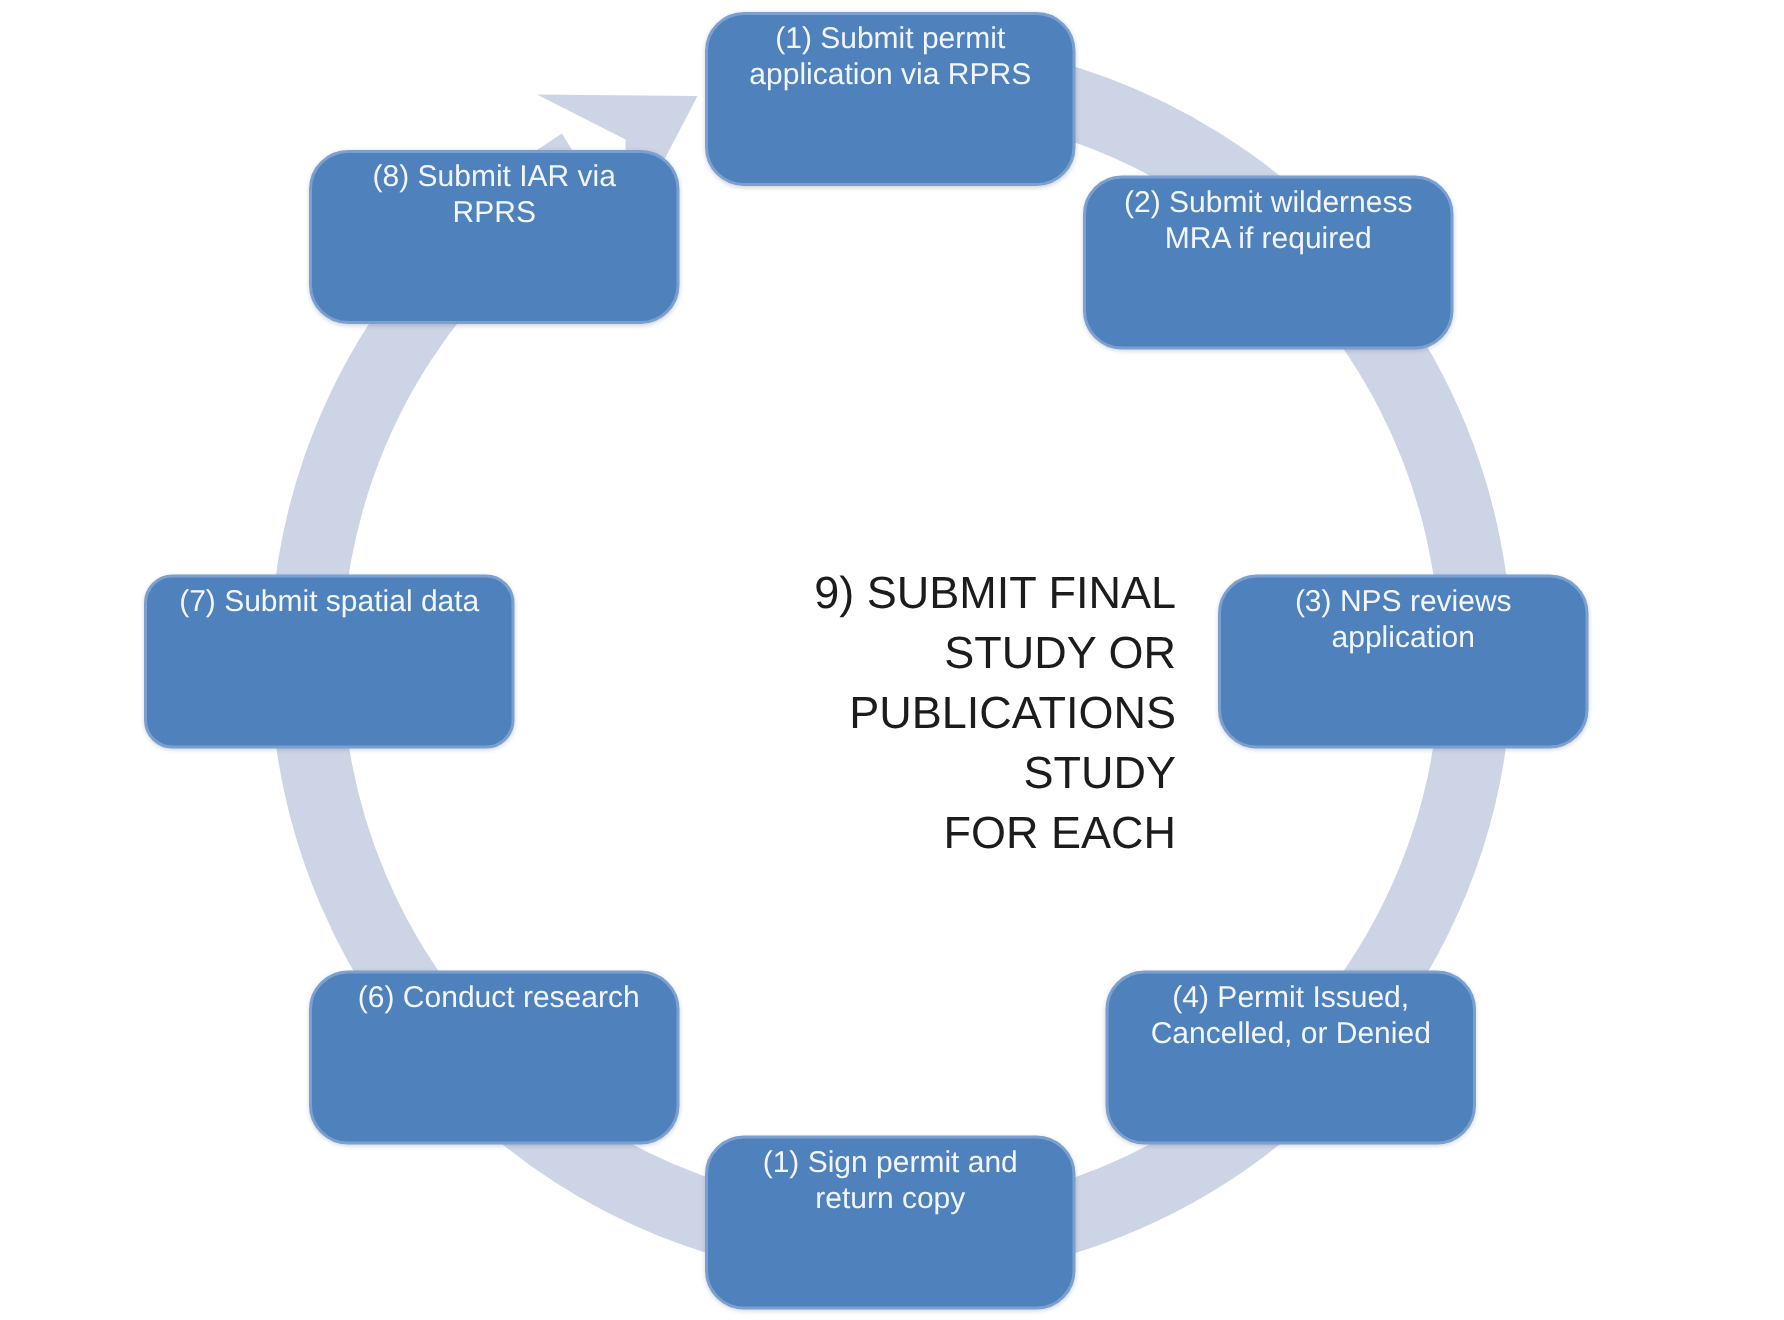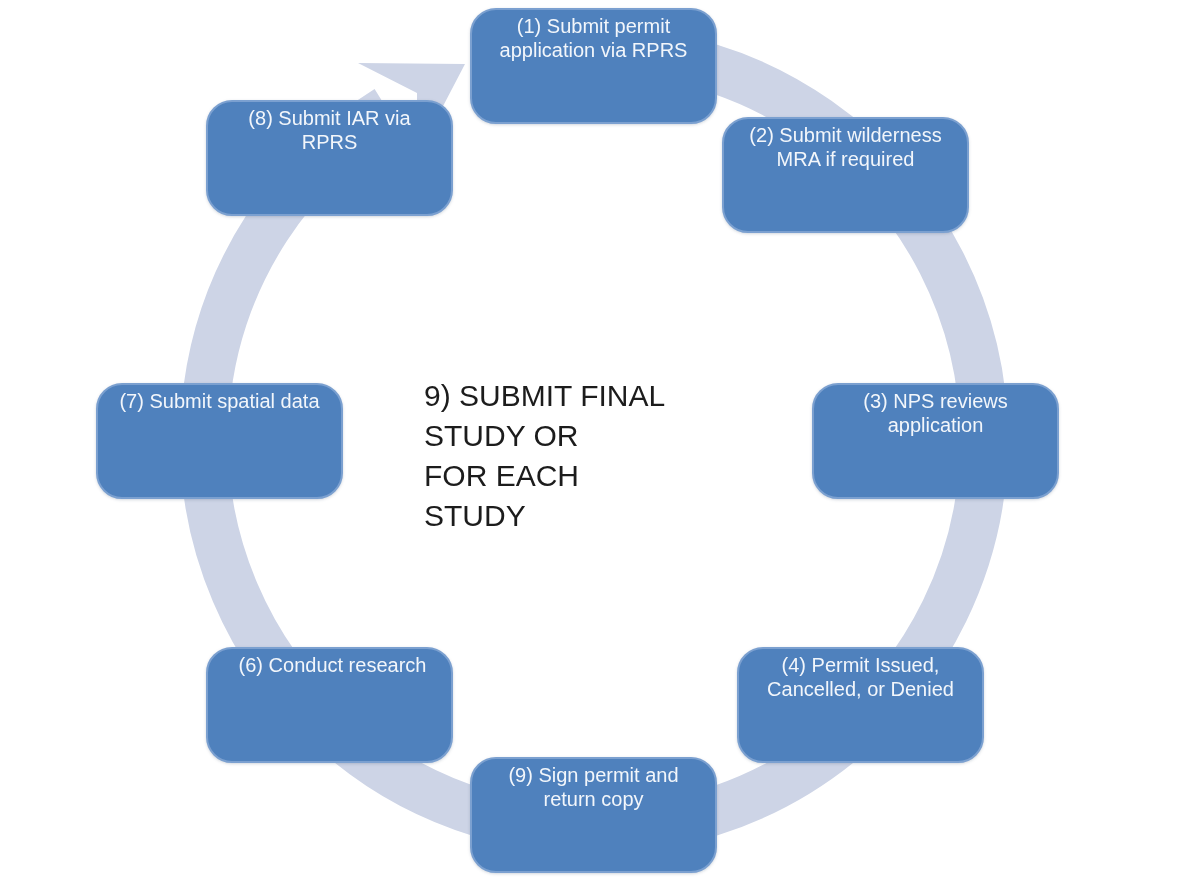--- a/index.html
+++ b/index.html
@@ -53,29 +53,29 @@
     padding: 4px 14px;
     box-shadow: 0 1px 3px rgba(70, 90, 120, 0.25);
   }
 
   .step-1 { left: 470px; top:   8px; }
   .step-2 { left: 722px; top: 117px; }
   .step-3 { left: 812px; top: 383px; }
   .step-4 { left: 737px; top: 647px; }
   .step-5 { left: 470px; top: 757px; }
   .step-6 { left: 206px; top: 647px; padding-left: 20px; }
-  .step-7 { left:  96px; top: 383px; }
+  .step-7 { left:  96px; top: 383px; border-radius: 19px; }
   .step-8 { left: 206px; top: 100px; }
 
   .center-note {
     position: absolute;
     left: 424px;
     top: 376px;
     width: 360px;
-    text-align: left;
+    text-align: right;
     color: var(--note-text);
     font-size: 30px;
     line-height: 40px;
   }
 </style>
 </head>
 <body>
 
 <div class="stage">
 
@@ -90,32 +90,33 @@
   <div class="step step-2">
     <span>(2) Submit wilderness MRA if required</span>
   </div>
   <div class="step step-3">
     <span>(3) NPS reviews application</span>
   </div>
   <div class="step step-4">
     <span>(4) Permit Issued, Cancelled, or Denied</span>
   </div>
   <div class="step step-5">
-    <span>(9) Sign permit and return copy</span>
+    <span>(1) Sign permit and return copy</span>
   </div>
   <div class="step step-6">
     <span>(6) Conduct research</span>
   </div>
   <div class="step step-7">
     <span>(7) Submit spatial data</span>
   </div>
   <div class="step step-8">
     <span>(8) Submit IAR via RPRS</span>
   </div>
 
   <div class="center-note">
     <div>9) SUBMIT FINAL</div>
     <div>STUDY OR</div>
+    <div>PUBLICATIONS</div>
+    <div>STUDY</div>
     <div>FOR EACH</div>
-    <div>STUDY</div>
   </div>
 
 </div>
 
 </body></html>

